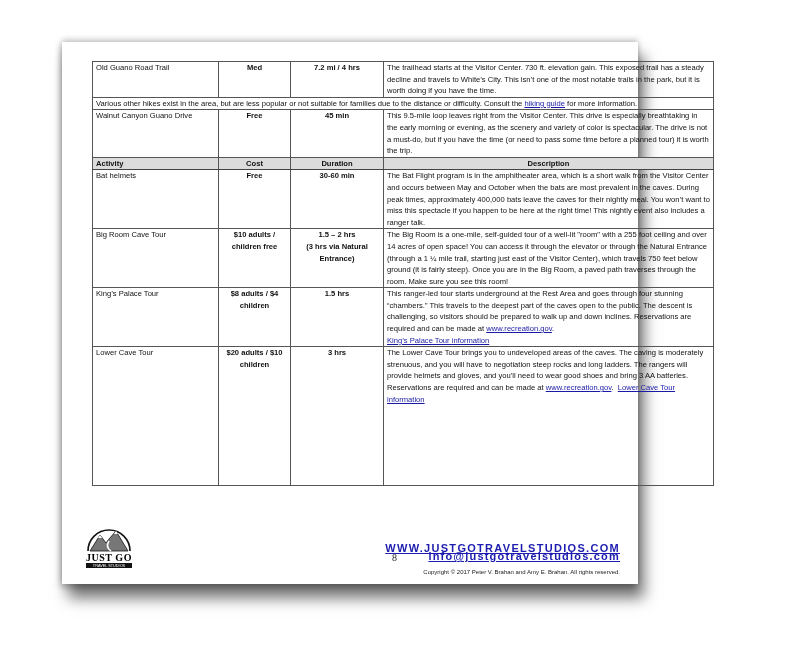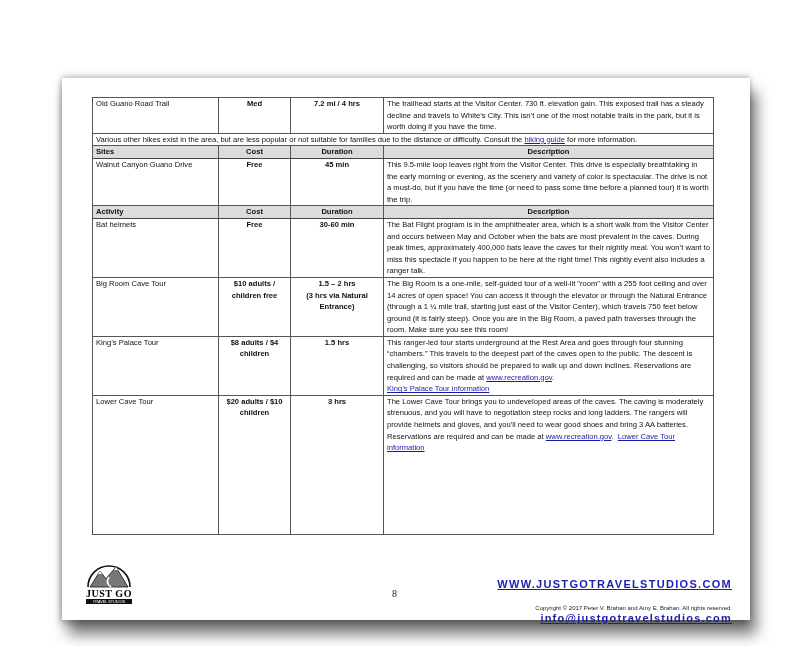--- a/index.html
+++ b/index.html
@@ -1,38 +1,37 @@
 <!DOCTYPE html>
 <html><head>
 <meta charset="utf-8">
 <style>
   html, body { margin:0; padding:0; }
   body { width:800px; height:646px; background:#ffffff; position:relative; overflow:hidden; font-family:"Liberation Sans", sans-serif; }
   .page {
-    position:absolute; left:62px; top:42px; width:688px; height:542px;
+    position:absolute; left:62px; top:42px; width:576px; height:542px;
     background:#ffffff;
     box-shadow: 6px 14px 14px rgba(0,0,0,0.55), 0 -2px 6px rgba(0,0,0,0.25), -2px 4px 6px rgba(0,0,0,0.2);
-    margin-top: 36px;
   }
   table.guide {
     position:absolute; left:30px; top:19px; width:621px;
     border-collapse:collapse; table-layout:fixed;
     font-family:"Liberation Sans", sans-serif; font-size:7.6px; line-height:11.6px; color:#111;
   }
   table.guide td { border:1px solid #555; padding:0 3px; vertical-align:top; }
   col.c1 { width:126px; } col.c2 { width:72px; } col.c3 { width:93px; } col.c4 { width:330px; }
   td.center { text-align:center;font-weight:bold; }
   tr.hdr td { background:#dcdcdc; font-weight:bold; border-bottom:1.5px solid #444; border-top:1.5px solid #444; }
   tr.hdr td.center { text-align:center; }
   a.lnk { color:#1a1aa6; text-decoration:underline; }
   tr.tall td { height:138px; }
   .footer-logo { position:absolute; left:18px; top:477px; width:58px; height:52px; }
   .page-num { position:absolute; left:330px; top:510px; font-family:"Liberation Serif", serif; font-size:10px; color:#222; }
   .site-url { position:absolute; right:18px; top:500px; font-family:"Liberation Sans", sans-serif; font-weight:bold; font-size:11px; letter-spacing:1.3px; color:#1c1cb0; text-decoration:underline; }
-  .site-email { position:absolute; right:18px; top:534px; font-family:"Liberation Sans", sans-serif; font-weight:bold; font-size:11px; letter-spacing:1.2px; color:#1c1cb0; text-decoration:underline; }
+  .site-email { position:absolute; right:18px; top:508px; font-family:"Liberation Sans", sans-serif; font-weight:bold; font-size:11px; letter-spacing:1.2px; color:#1c1cb0; text-decoration:underline; }
   .copyright { position:absolute; right:18px; top:527px; font-size:6px; color:#222; }
   .logo-text { font-family:"Liberation Serif", serif; font-weight:bold; font-size:10px; letter-spacing:0.5px; }
 </style>
 </head>
 <body>
 
 <div class="page">
   <table class="guide">
     <colgroup>
         <col class="c1">
@@ -46,26 +45,20 @@
       <td>Old Guano Road Trail</td>
       <td class="center">Med</td>
       <td class="center">7.2 mi / 4 hrs</td>
       <td>The trailhead starts at the Visitor Center.  730 ft. elevation gain.  This exposed trail has a steady decline and travels to White’s City.  This isn’t one of the most notable trails in the park, but it is worth doing if you have the time.</td>
     </tr>
 
     <tr>
       <td colspan="4"><span>Various other hikes exist in the area, but are less popular or not suitable for families due to the distance or difficulty.  Consult the </span><a class="lnk">hiking guide</a><span> for more information.</span></td>
     </tr>
 
-    <tr class="hdr">
-      <td>Sites</td>
-      <td class="center">Cost</td>
-      <td class="center">Duration</td>
-      <td class="center">Description</td>
-    </tr>
 
     <tr>
       <td>Walnut Canyon Guano Drive</td>
       <td class="center">Free</td>
       <td class="center">45 min</td>
       <td>This 9.5-mile loop leaves right from the Visitor Center.  This drive is especially breathtaking in the early morning or evening, as the scenery and variety of color is spectacular.  The drive is not a must-do, but if you have the time (or need to pass some time before a planned tour) it is worth the trip.</td>
     </tr>
 
 
     <tr class="hdr">

